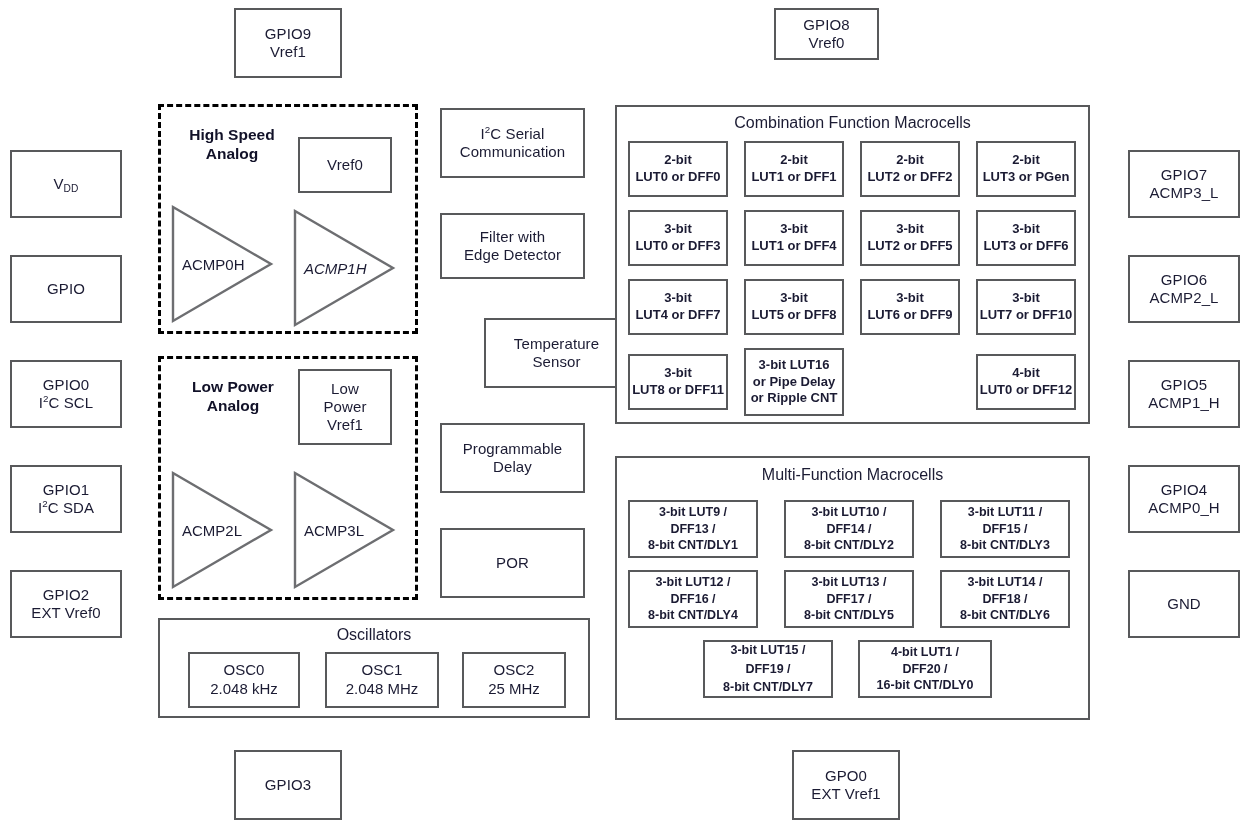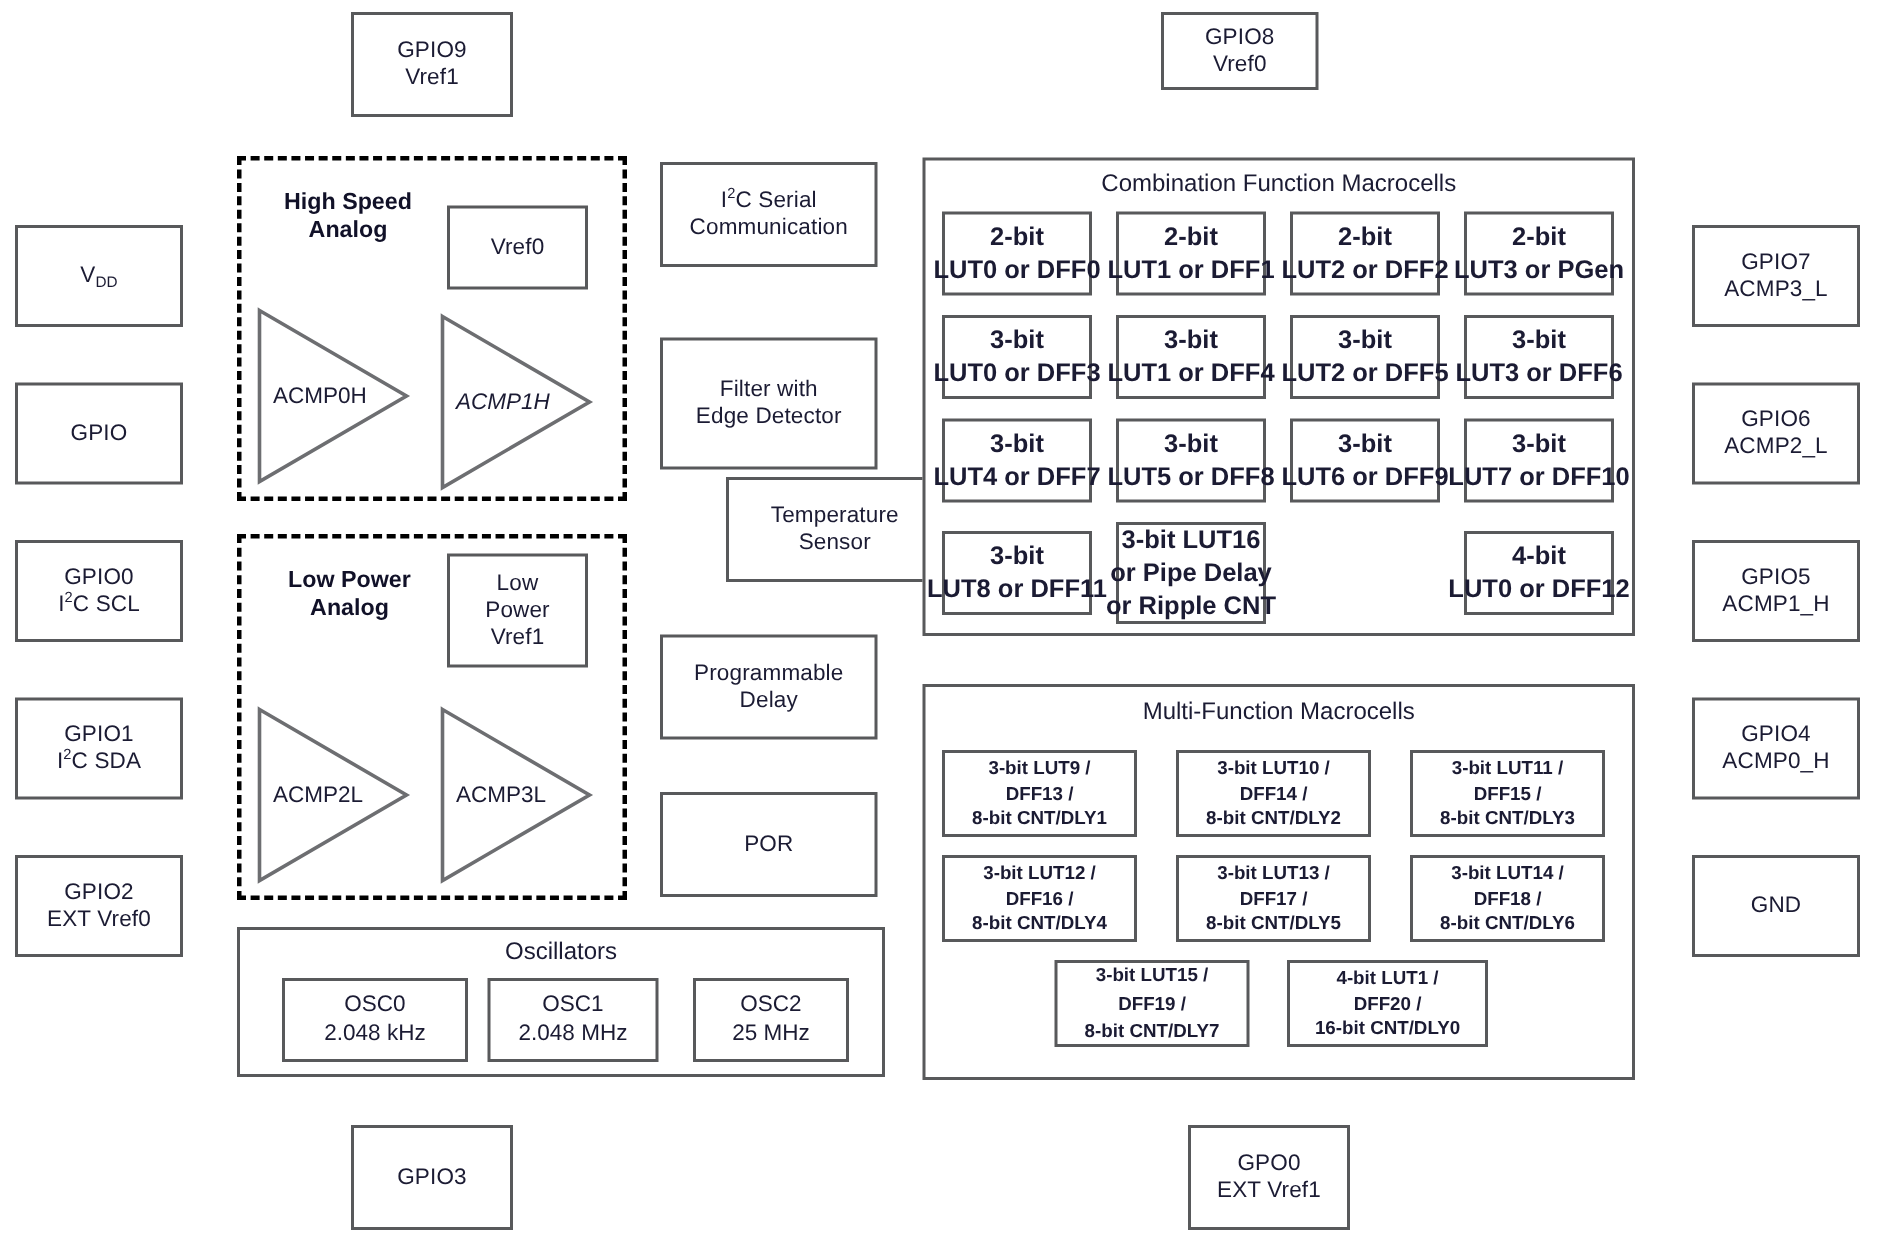--- a/index.html
+++ b/index.html
@@ -66,21 +66,21 @@
   .cell {
     position: absolute;
     box-sizing: border-box;
     border: 2px solid #58595b;
     background: #ffffff;
     display: flex;
     flex-direction: column;
     align-items: center;
     justify-content: center;
     text-align: center;
-    font-size: 17px;
+    font-size: 13px;
     font-weight: bold;
     line-height: 1.3;
     color: #1b1b33;
     white-space: nowrap;
   }
   .mcell {
     position: absolute;
     box-sizing: border-box;
     border: 2px solid #58595b;
     background: #ffffff;
@@ -238,21 +238,21 @@
       <polygon points="3,3 101,60 3,117" fill="#ffffff" stroke="#6d6e71" stroke-width="2.4" stroke-linejoin="miter"></polygon>
     </svg>
     <span class="tri-label">ACMP3L</span>
   </div>
 
   <div class="box" style="left:440px; top:108px; width:145px; height:70px;">
     <span class="ln">I<sup>2</sup>C Serial</span>
     <span class="ln">Communication</span>
   </div>
 
-  <div class="box" style="left:440px; top:225px; width:145px; height:88px;">
+  <div class="box" style="left:440px; top:213px; width:145px; height:66px;">
     <span class="ln">Filter with</span>
     <span class="ln">Edge Detector</span>
   </div>
 
   <div class="box" style="left:440px; top:318px; width:145px; height:70px;margin-left:44px;">
     <span class="ln">Temperature</span>
     <span class="ln">Sensor</span>
   </div>
 
   <div class="box" style="left:440px; top:423px; width:145px; height:70px;">
@@ -260,21 +260,21 @@
     <span class="ln">Delay</span>
   </div>
 
   <div class="box" style="left:440px; top:528px; width:145px; height:70px;">
     <span class="ln">POR</span>
   </div>
 
   <div class="group" style="left:158px; top:618px; width:432px; height:100px;"></div>
   <div class="group-title" style="left:158px; top:626px; width:432px;">Oscillators</div>
 
-  <div class="osc-box" style="left:188px; top:652px; width:124px; height:56px;">
+  <div class="osc-box" style="left:188px; top:652px; width:112px; height:56px;">
     <span class="ln">OSC0</span>
     <span class="ln">2.048 kHz</span>
   </div>
 
   <div class="osc-box" style="left:325px; top:652px; width:114px; height:56px;">
     <span class="ln">OSC1</span>
     <span class="ln">2.048 MHz</span>
   </div>
 
   <div class="osc-box" style="left:462px; top:652px; width:104px; height:56px;">

